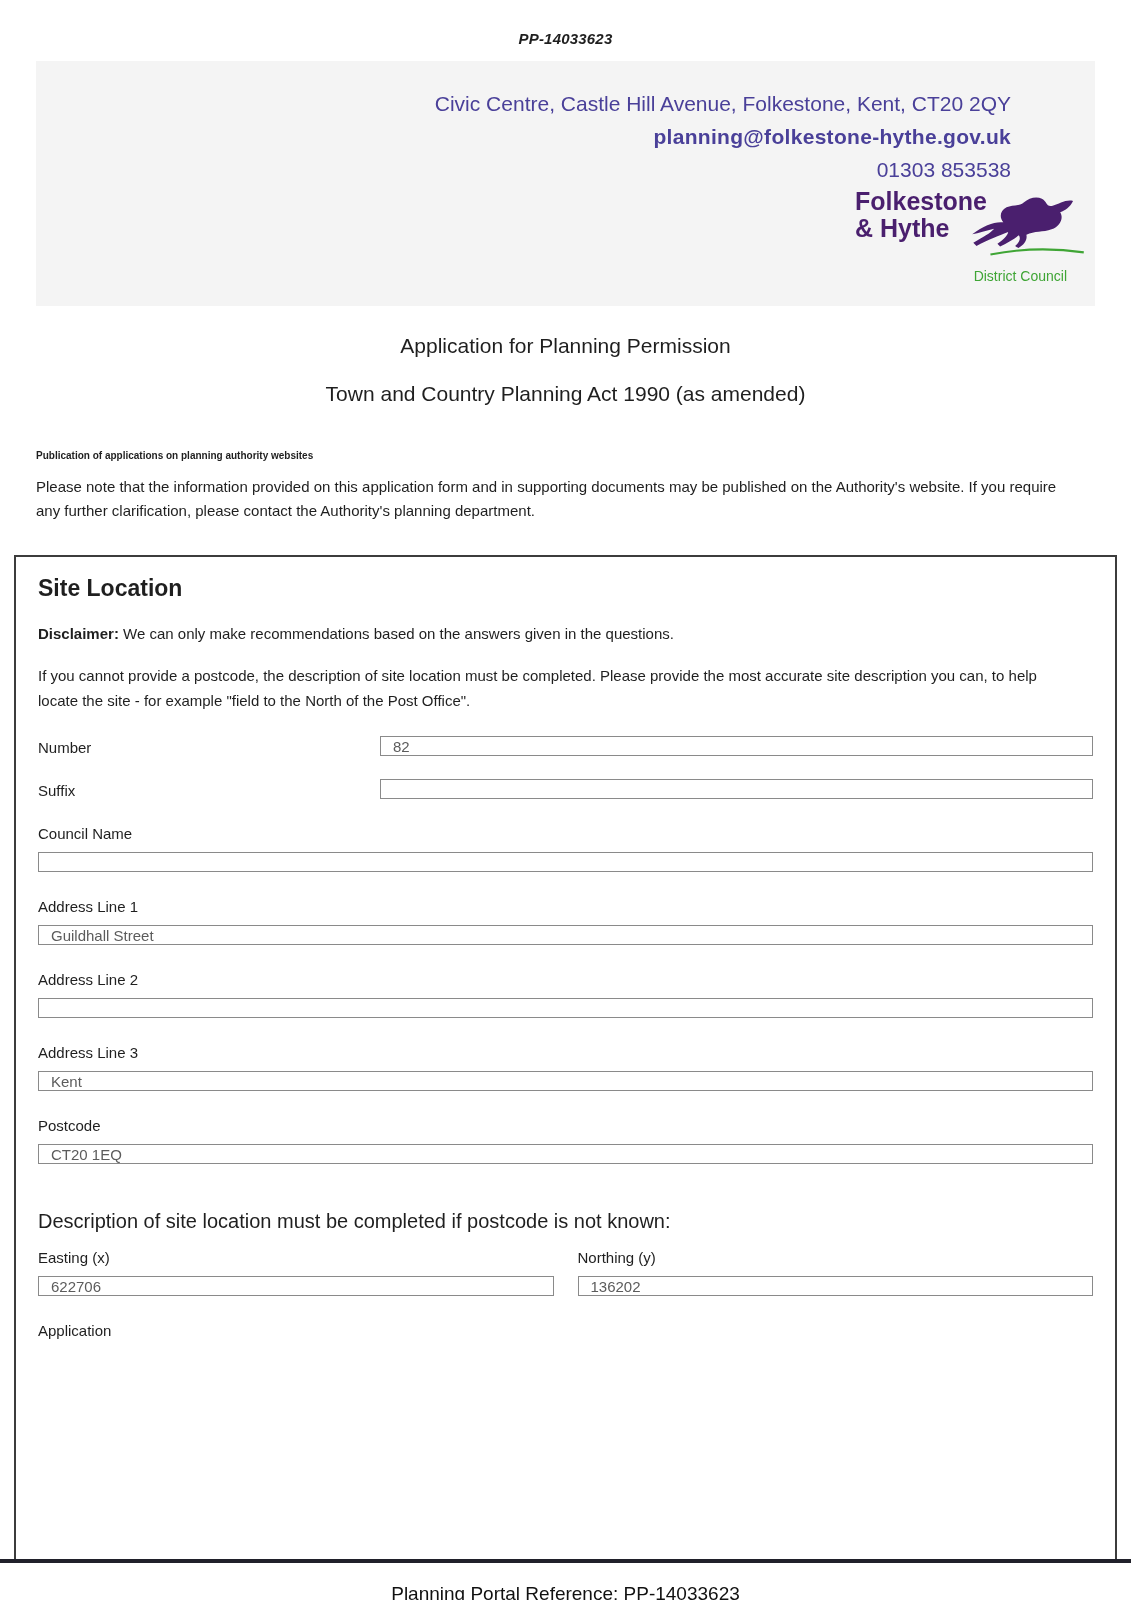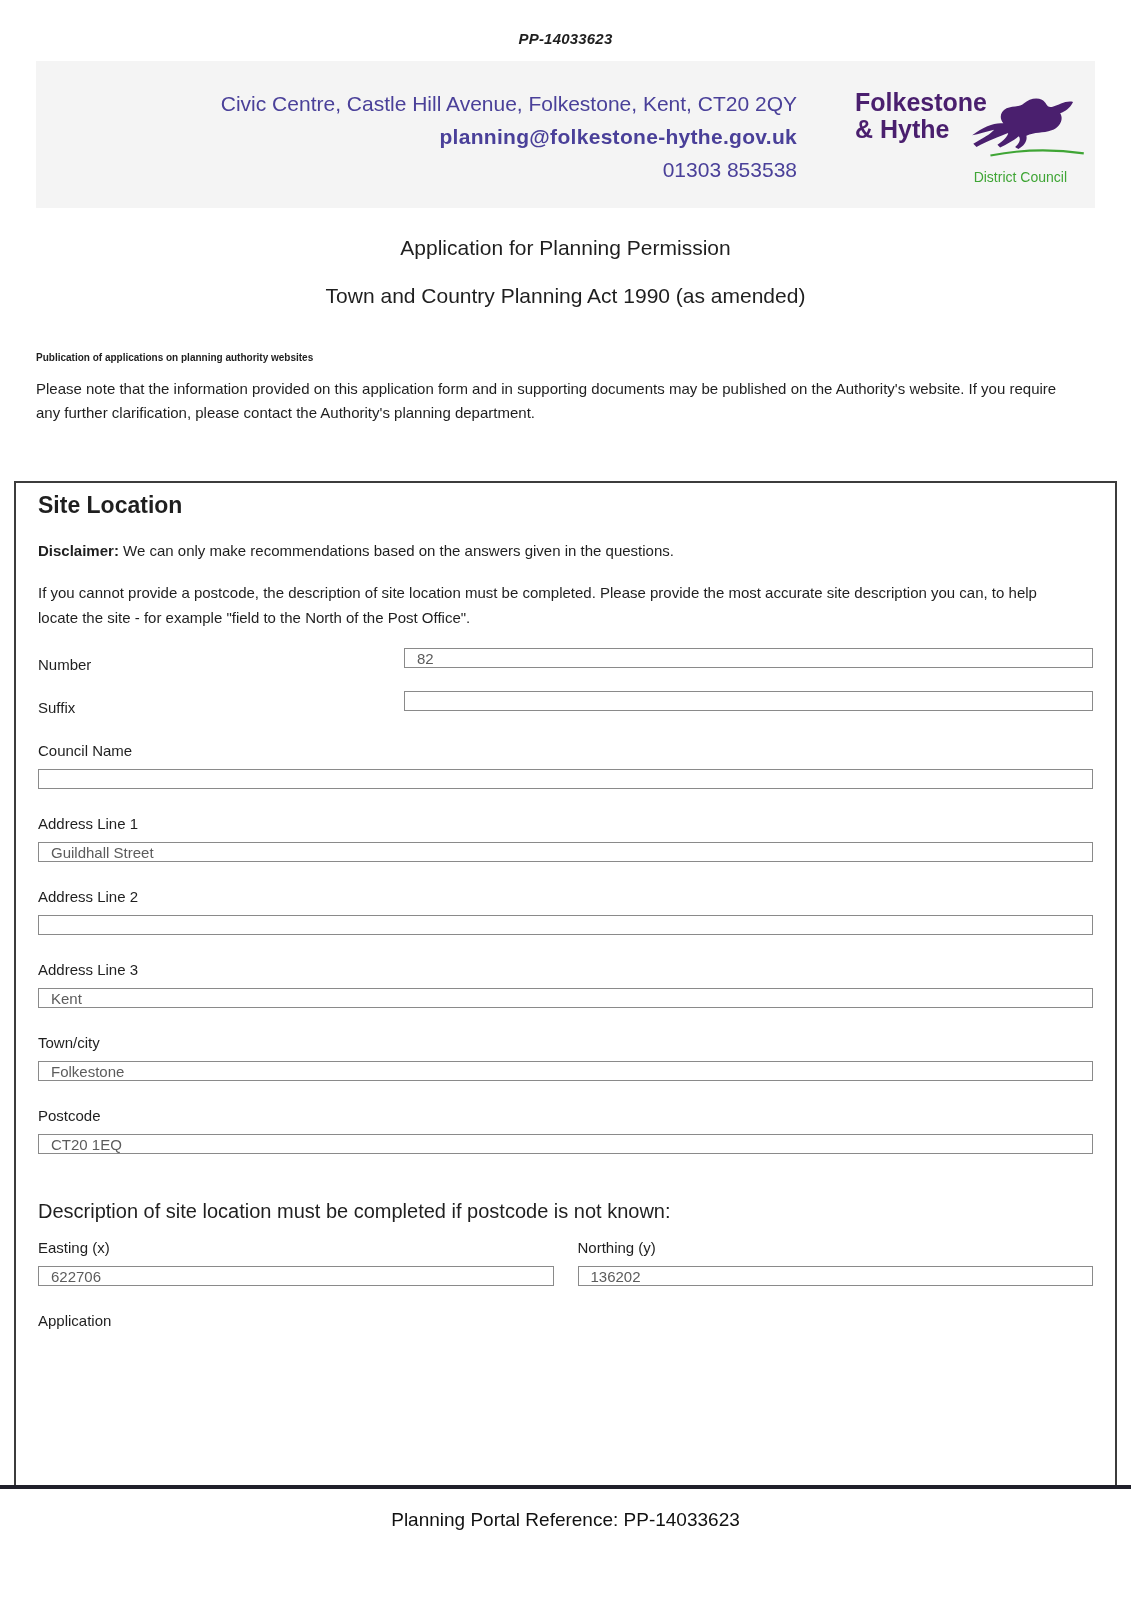--- a/index.html
+++ b/index.html
@@ -32,21 +32,22 @@
     font-weight:bold;
     letter-spacing:.2px;
     font-style:italic;
   }
   
   .header-band{
     margin:14px 36px 0 36px;
     background:#f4f4f4;
     padding:26px 26px 22px 26px;
     display:flex;
-    align-items:flex-start;
+    align-items:flex-end;
+    flex-direction:column;
   }
   .header-contact{
     flex:1;
     text-align:right;
     padding-right:58px;
     color:var(--header-text);
   }
   .header-address{
     font-size:21px;
     line-height:33px;
@@ -107,24 +108,24 @@
     font-weight:bold;
   }
   .pub-body{
     margin:14px 36px 0 36px;
     font-size:15px;
     line-height:24px;
     max-width:1040px;
   }
   
   .form-box{
-    margin:56px 14px 0 14px;
+    margin:32px 14px 0 14px;
     border:2px solid var(--box-border);
     border-bottom:none;
-    padding:3px 22px 0 22px;
+    padding:12px 22px 0 22px;
     height:1004px;
     overflow:hidden;
   }
   .section-heading{
     font-size:23px;
     font-weight:bold;
     margin-top:6px;
   }
   .disclaimer{
     margin-top:20px;
@@ -133,23 +134,22 @@
   }
   .disclaimer b{font-weight:bold;}
   .intro{
     margin-top:18px;
     font-size:15px;
     line-height:25px;
     max-width:1030px;
   }
   .row-inline{
     display:flex;
-    align-items:flex-start;
+    align-items:flex-end;
     margin-top:18px;
-    gap:24px;
   }
   .row-inline .f-label{
     width:342px;
     flex:0 0 342px;
     font-size:15px;
     align-self:flex-start;
     padding-top:8px;
   }
   .f-label{
     font-size:15px;
@@ -259,24 +259,20 @@
     <div class="row-stacked">
       <label class="f-label">Address Line 2</label>
       <input class="text-input" type="text" value="" style="">
     </div>
 
     <div class="row-stacked">
       <label class="f-label">Address Line 3</label>
       <input class="text-input" type="text" value="Kent" style="">
     </div>
 
-    <div class="row-stacked">
-      <label class="f-label">Town/city</label>
-      <input class="text-input" type="text" value="Folkestone" style="">
-    </div>
 
     <div class="row-stacked">
       <label class="f-label">Postcode</label>
       <input class="text-input" type="text" value="CT20 1EQ" style="">
     </div>
 
     <div class="desc-heading">Description of site location must be completed if postcode is not known:</div>
 
     <div class="coords-row">
       <div class="coords-col">

